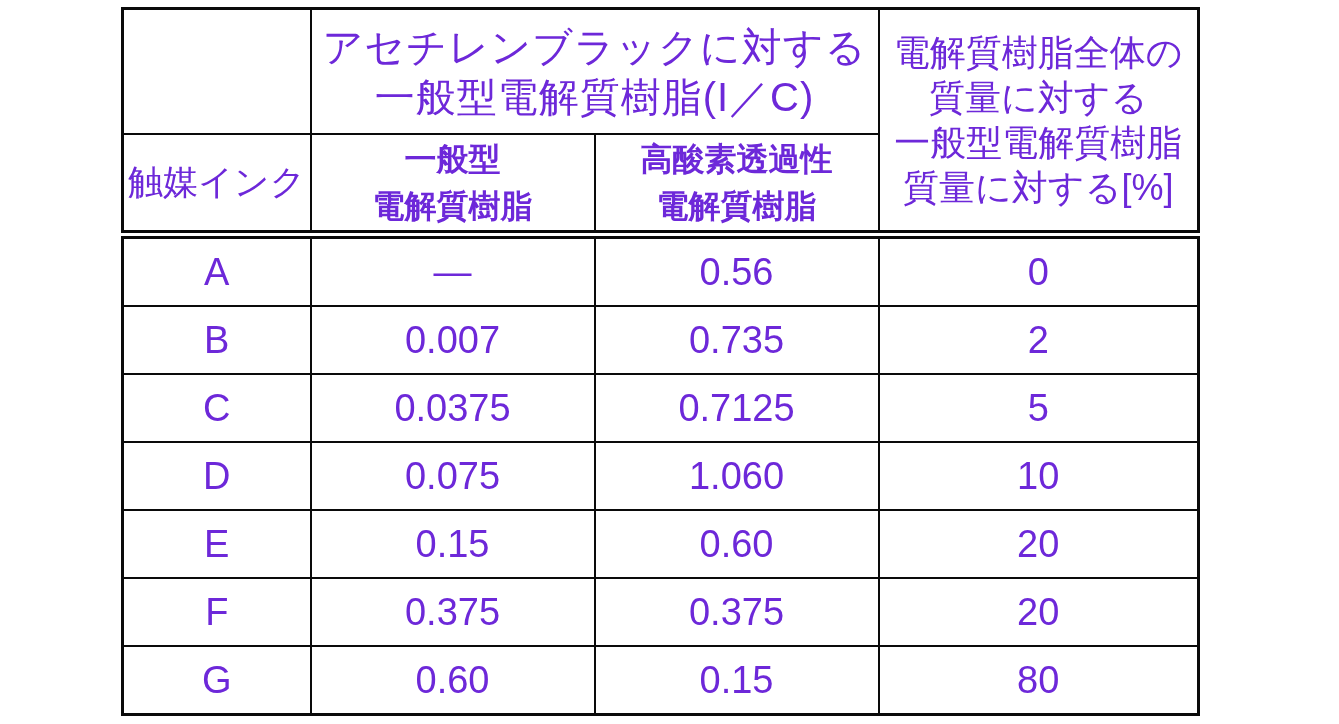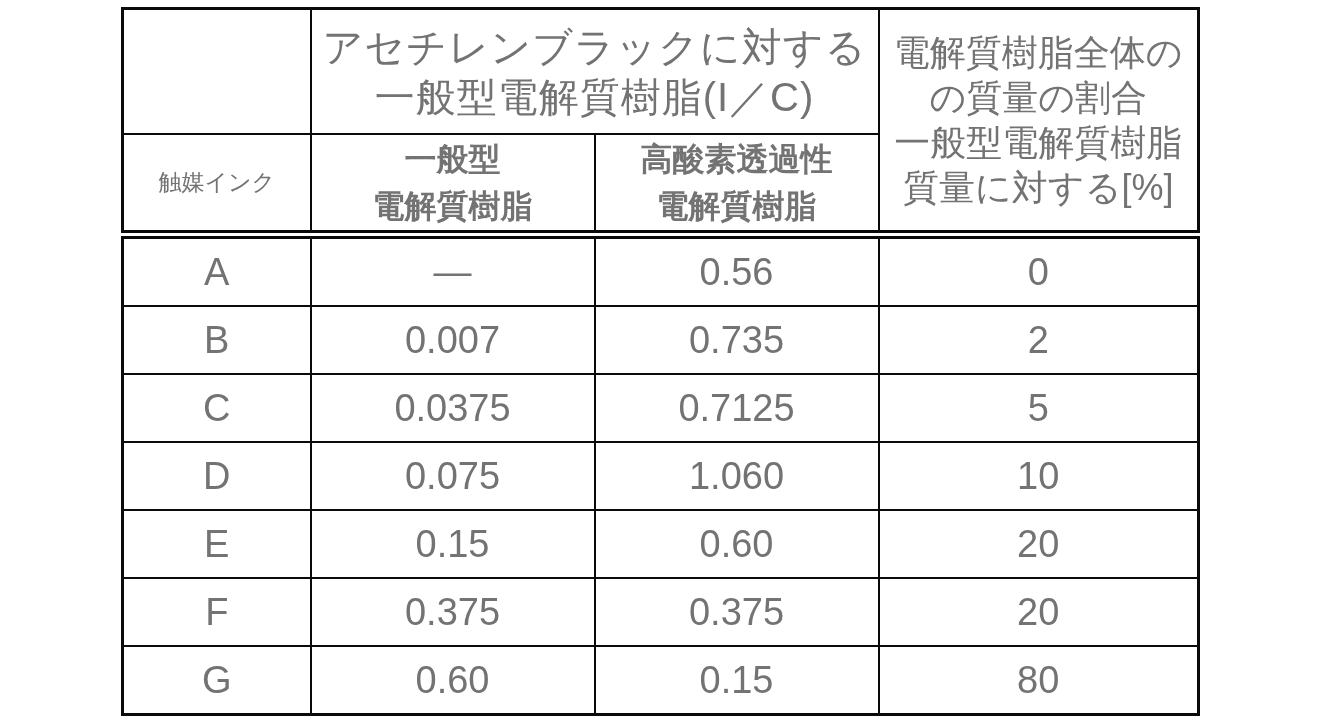--- a/index.html
+++ b/index.html
@@ -2,21 +2,21 @@
 <html><head>
 <meta charset="utf-8">
 <style>
   html, body { margin: 0; padding: 0; background: #ffffff; }
   .page {
     position: relative;
     width: 1339px;
     height: 724px;
     background: #ffffff;
     font-family: "Liberation Sans", sans-serif;
-    color: #737373;
+    color: #6d28d9;
     overflow: hidden;
   }
   table.tbl {
     position: absolute;
     left: 121px;
     top: 7px;
     width: 1076px;
     border-collapse: collapse;
     table-layout: fixed;
     border: 3px solid #0a0a0a;
@@ -32,21 +32,21 @@
   tr.hr1 td { height: 123px; }
   tr.hr2 td { height: 95px; }
   tr.dr  td { height: 66px; }
 
   
   tr.hr2 td, td.c-pct { border-bottom: 9px double #0a0a0a; }
 
   .c-span { font-size: 40px; line-height: 50px; letter-spacing: 1px; }
   .c-pct  { font-size: 36px; line-height: 45px; }
   tr.hr2 td.sub-hdr { font-size: 32px; line-height: 47px; font-weight: bold; }
-  tr.hr2 td.ink-hdr { font-size: 23px; letter-spacing: 0px; }
+  tr.hr2 td.ink-hdr { font-size: 35px; letter-spacing: 0px; }
   tr.dr td { font-size: 38px; }
   .ln { display: block; }
 </style>
 </head>
 <body>
 
 <div class="page">
   <table class="tbl">
     <colgroup>
       <col style="width:188px">
@@ -56,21 +56,21 @@
     </colgroup>
     <tbody>
       <tr class="hr1">
         <td></td>
         <td colspan="2" class="c-span">
           <span class="ln">アセチレンブラックに対する</span>
           <span class="ln">一般型電解質樹脂(I／C)</span>
         </td>
         <td rowspan="2" class="c-pct">
           <span class="ln">電解質樹脂全体の</span>
-          <span class="ln">の質量の割合</span>
+          <span class="ln">質量に対する</span>
           <span class="ln">一般型電解質樹脂</span>
           <span class="ln">質量に対する[%]</span>
         </td>
       </tr>
       <tr class="hr2">
         <td class="ink-hdr">触媒インク</td>
         <td class="sub-hdr">
           <span class="ln">一般型</span>
           <span class="ln">電解質樹脂</span>
         </td>

